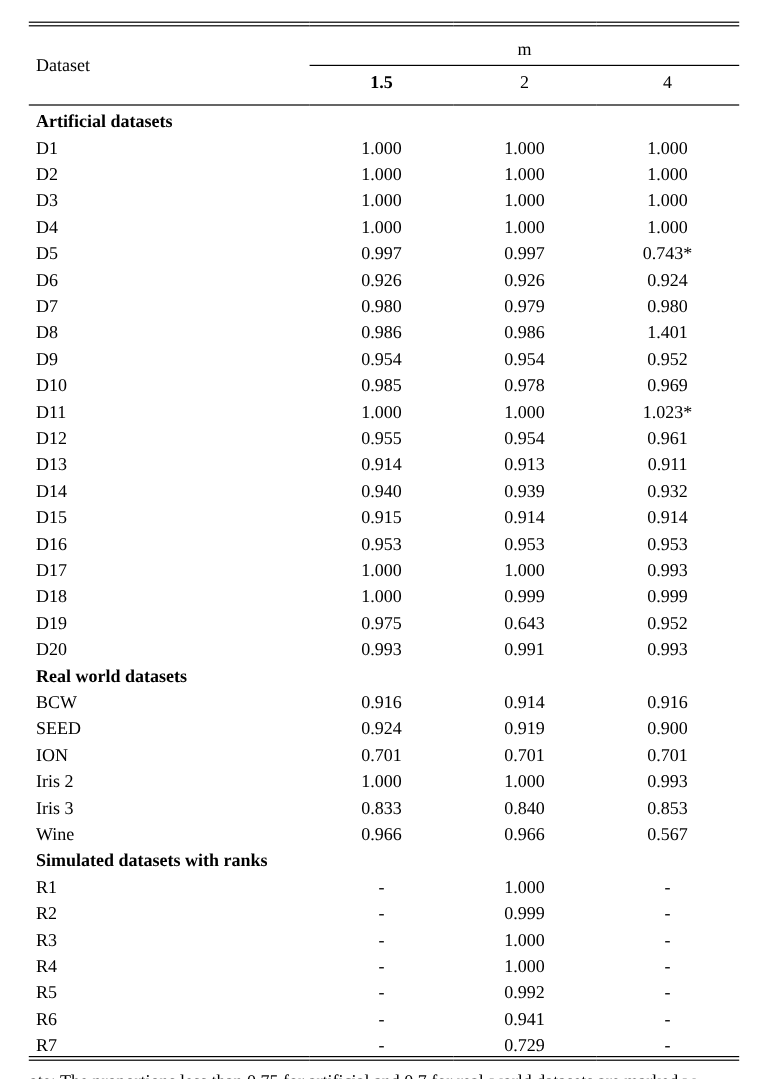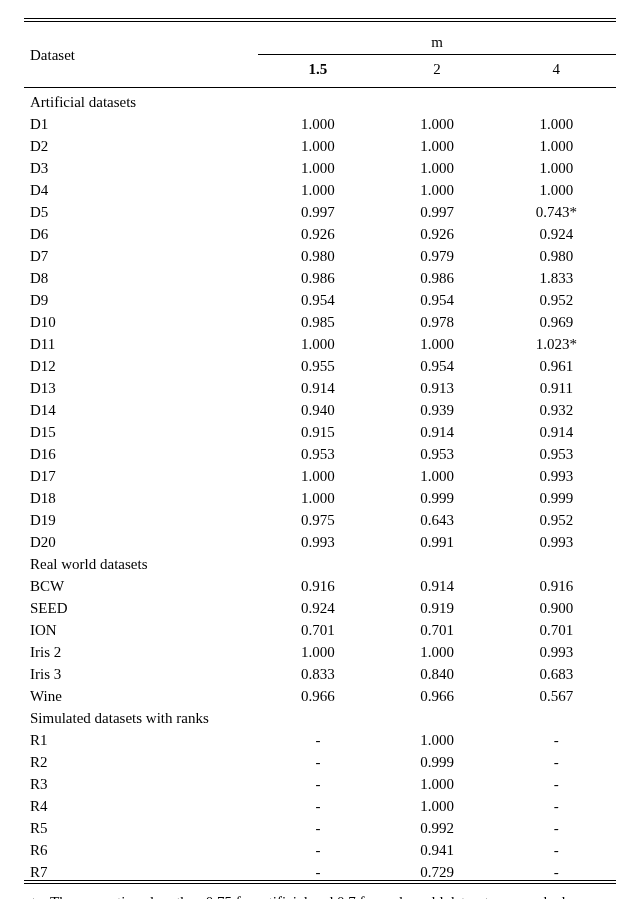--- a/index.html
+++ b/index.html
@@ -40,21 +40,21 @@
   }
   .col-label {
     width: 230px;
     padding-left: 6px;
   }
   .col-val {
     width: 120px;
     text-align: center;
   }
   .section-hdr {
-    font-weight: normal;
+    font-weight: bold;
     padding-left: 6px;
   }
   .data-row td {
     height: 22px;
   }
   .header-space td, .header-space th {
     height: 6px;
   }
   .gap-row td { height: 4px; }
   .note {
@@ -140,21 +140,21 @@
       <tr class="data-row">
         <td class="col-label">D7</td>
         <td class="col-val">0.980</td>
         <td class="col-val">0.979</td>
         <td class="col-val">0.980</td>
       </tr>
       <tr class="data-row">
         <td class="col-label">D8</td>
         <td class="col-val">0.986</td>
         <td class="col-val">0.986</td>
-        <td class="col-val">1.833</td>
+        <td class="col-val">1.401</td>
       </tr>
       <tr class="data-row">
         <td class="col-label">D9</td>
         <td class="col-val">0.954</td>
         <td class="col-val">0.954</td>
         <td class="col-val">0.952</td>
       </tr>
       <tr class="data-row">
         <td class="col-label">D10</td>
         <td class="col-val">0.985</td>
@@ -245,21 +245,21 @@
       <tr class="data-row">
         <td class="col-label">Iris 2</td>
         <td class="col-val">1.000</td>
         <td class="col-val">1.000</td>
         <td class="col-val">0.993</td>
       </tr>
       <tr class="data-row">
         <td class="col-label">Iris 3</td>
         <td class="col-val">0.833</td>
         <td class="col-val">0.840</td>
-        <td class="col-val">0.683</td>
+        <td class="col-val">0.853</td>
       </tr>
       <tr class="data-row">
         <td class="col-label">Wine</td>
         <td class="col-val">0.966</td>
         <td class="col-val">0.966</td>
         <td class="col-val">0.567</td>
       </tr>
       <tr class="data-row">
         <td colspan="4" class="section-hdr">Simulated datasets with ranks</td>
       </tr>

